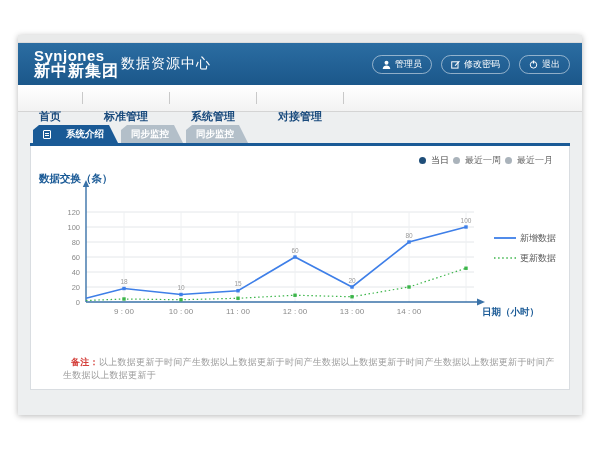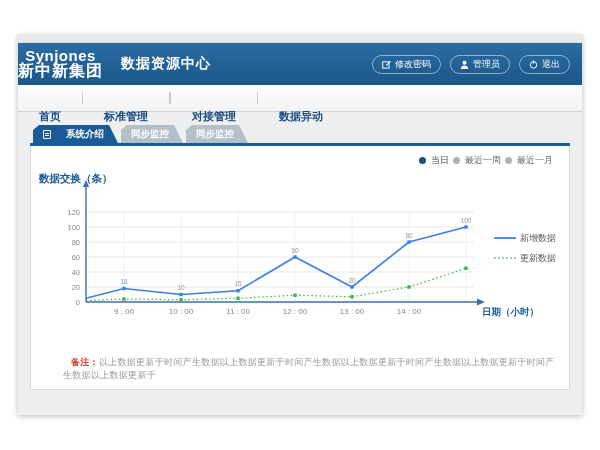--- a/index.html
+++ b/index.html
@@ -1,23 +1,23 @@
 <!DOCTYPE html>
 <html><head>
 <meta charset="utf-8">
 <style>
   * { margin:0; padding:0; box-sizing:border-box; }
   html,body { width:600px; height:450px; background:#ffffff; font-family:"Liberation Sans","DejaVu Sans",sans-serif; overflow:hidden; }
   .page { position:absolute; left:18px; top:35px; width:564px; height:380px; background:#edeff0; box-shadow:0 1px 6px rgba(0,0,0,.28); }
   .top-strip { position:absolute; left:0; top:0; width:100%; height:8px; background:#e9eaea; border-bottom:1px solid #dcdcdc; }
   .header { position:absolute; left:0; top:8px; width:100%; height:42px; background:linear-gradient(#2b6da2,#1b578a); display:flex; align-items:center; }
-  .logo { color:#fff; line-height:1.05; text-align:center; }
+  .logo { margin-left:16px; color:#fff; line-height:1.05; }
   .logo .l1 { font-size:15px; font-weight:bold; letter-spacing:.5px; }
   .logo .l2 { font-size:16px; font-weight:bold; letter-spacing:1px; }
-  .app-title { color:#fff; font-size:14px; font-weight:bold; margin-left:18px; letter-spacing:1px; }
+  .app-title { color:#fff; font-size:14px; font-weight:normal; margin-left:2px; letter-spacing:1px; }
   .hdr-right { position:absolute; right:12px; top:0; height:42px; display:flex; align-items:center; gap:9px; }
   .pill { display:flex; align-items:center; gap:4px; border:1px solid rgba(255,255,255,.5); border-radius:10px; padding:2px 9px; color:#fff; font-size:9px; cursor:pointer; }
   .pill svg { display:block; }
   .nav { position:absolute; left:0; top:50px; width:100%; height:27px; background:linear-gradient(#ffffff,#f2f2f2); border-bottom:1px solid #d4d4d4; display:flex; align-items:center; }
   .nav a { color:#1a4b7d; font-size:11px; font-weight:bold; padding:0 21px; text-decoration:none; cursor:pointer;margin-top:37px; }
   .nav .sep { width:1px; height:12px; background:#c9c9c9; }
   .card { position:absolute; left:12px; top:90px; width:540px; height:265px; }
   .tabbar { position:absolute; left:3px; top:0; height:18px; display:flex; gap:3px; }
   .tab { height:18px; display:flex; align-items:center; justify-content:center; gap:15px; color:#fff; font-size:9.5px; font-weight:bold; padding:0 14px 0 10px; clip-path:polygon(0 100%,0 5px,6px 0,calc(100% - 9px) 0,100% 100%); cursor:pointer; }
   .tab.active { background:#1a5a96; }
@@ -43,51 +43,51 @@
 
   <div class="header">
     <div class="logo">
       <div class="l1">Synjones</div>
       <div class="l2">新中新集团</div>
     </div>
     <div class="app-title">数据资源中心</div>
     <div class="hdr-right">
       <div class="pill">
         <svg width="9" height="9" viewBox="0 0 10 10">
+            <circle cx="5" cy="3" r="2.2" fill="#fff"></circle>
+            <path d="M0.8 10 C0.8 7 3 6 5 6 C7 6 9.2 7 9.2 10 Z" fill="#fff"></path>
+          </svg>
+        <span>管理员</span>
+      </div>
+      <div class="pill">
+        <svg width="9" height="9" viewBox="0 0 10 10">
             <rect x="0.8" y="2" width="7" height="7" fill="none" stroke="#fff" stroke-width="1.1"></rect>
             <path d="M4 6 L9 0.8 L9.8 1.8 L5 6.8 Z" fill="#fff"></path>
           </svg>
         <span>修改密码</span>
-      </div>
-      <div class="pill">
-        <svg width="9" height="9" viewBox="0 0 10 10">
-            <circle cx="5" cy="3" r="2.2" fill="#fff"></circle>
-            <path d="M0.8 10 C0.8 7 3 6 5 6 C7 6 9.2 7 9.2 10 Z" fill="#fff"></path>
-          </svg>
-        <span>管理员</span>
       </div>
       <div class="pill">
         <svg width="9" height="9" viewBox="0 0 10 10">
             <circle cx="5" cy="5.4" r="3.6" fill="none" stroke="#fff" stroke-width="1.1"></circle>
             <line x1="5" y1="0.5" x2="5" y2="4" stroke="#fff" stroke-width="1.3"></line>
           </svg>
         <span>退出</span>
       </div>
     </div>
   </div>
 
   <div class="nav">
     <a>首页</a>
       <span class="sep"></span>
     <a>标准管理</a>
       <span class="sep"></span>
+    <a>系统管理</a>
       <span class="sep"></span>
     <a>对接管理</a>
       <span class="sep"></span>
-    <a>数据异动</a>
   </div>
 
   <div class="card">
     <div class="tabbar">
       <div class="tab active">
         <span class="tab-ic"></span>
         <span>系统介绍</span>
       </div>
       <div class="tab inactive">
         <span>同步监控</span>

